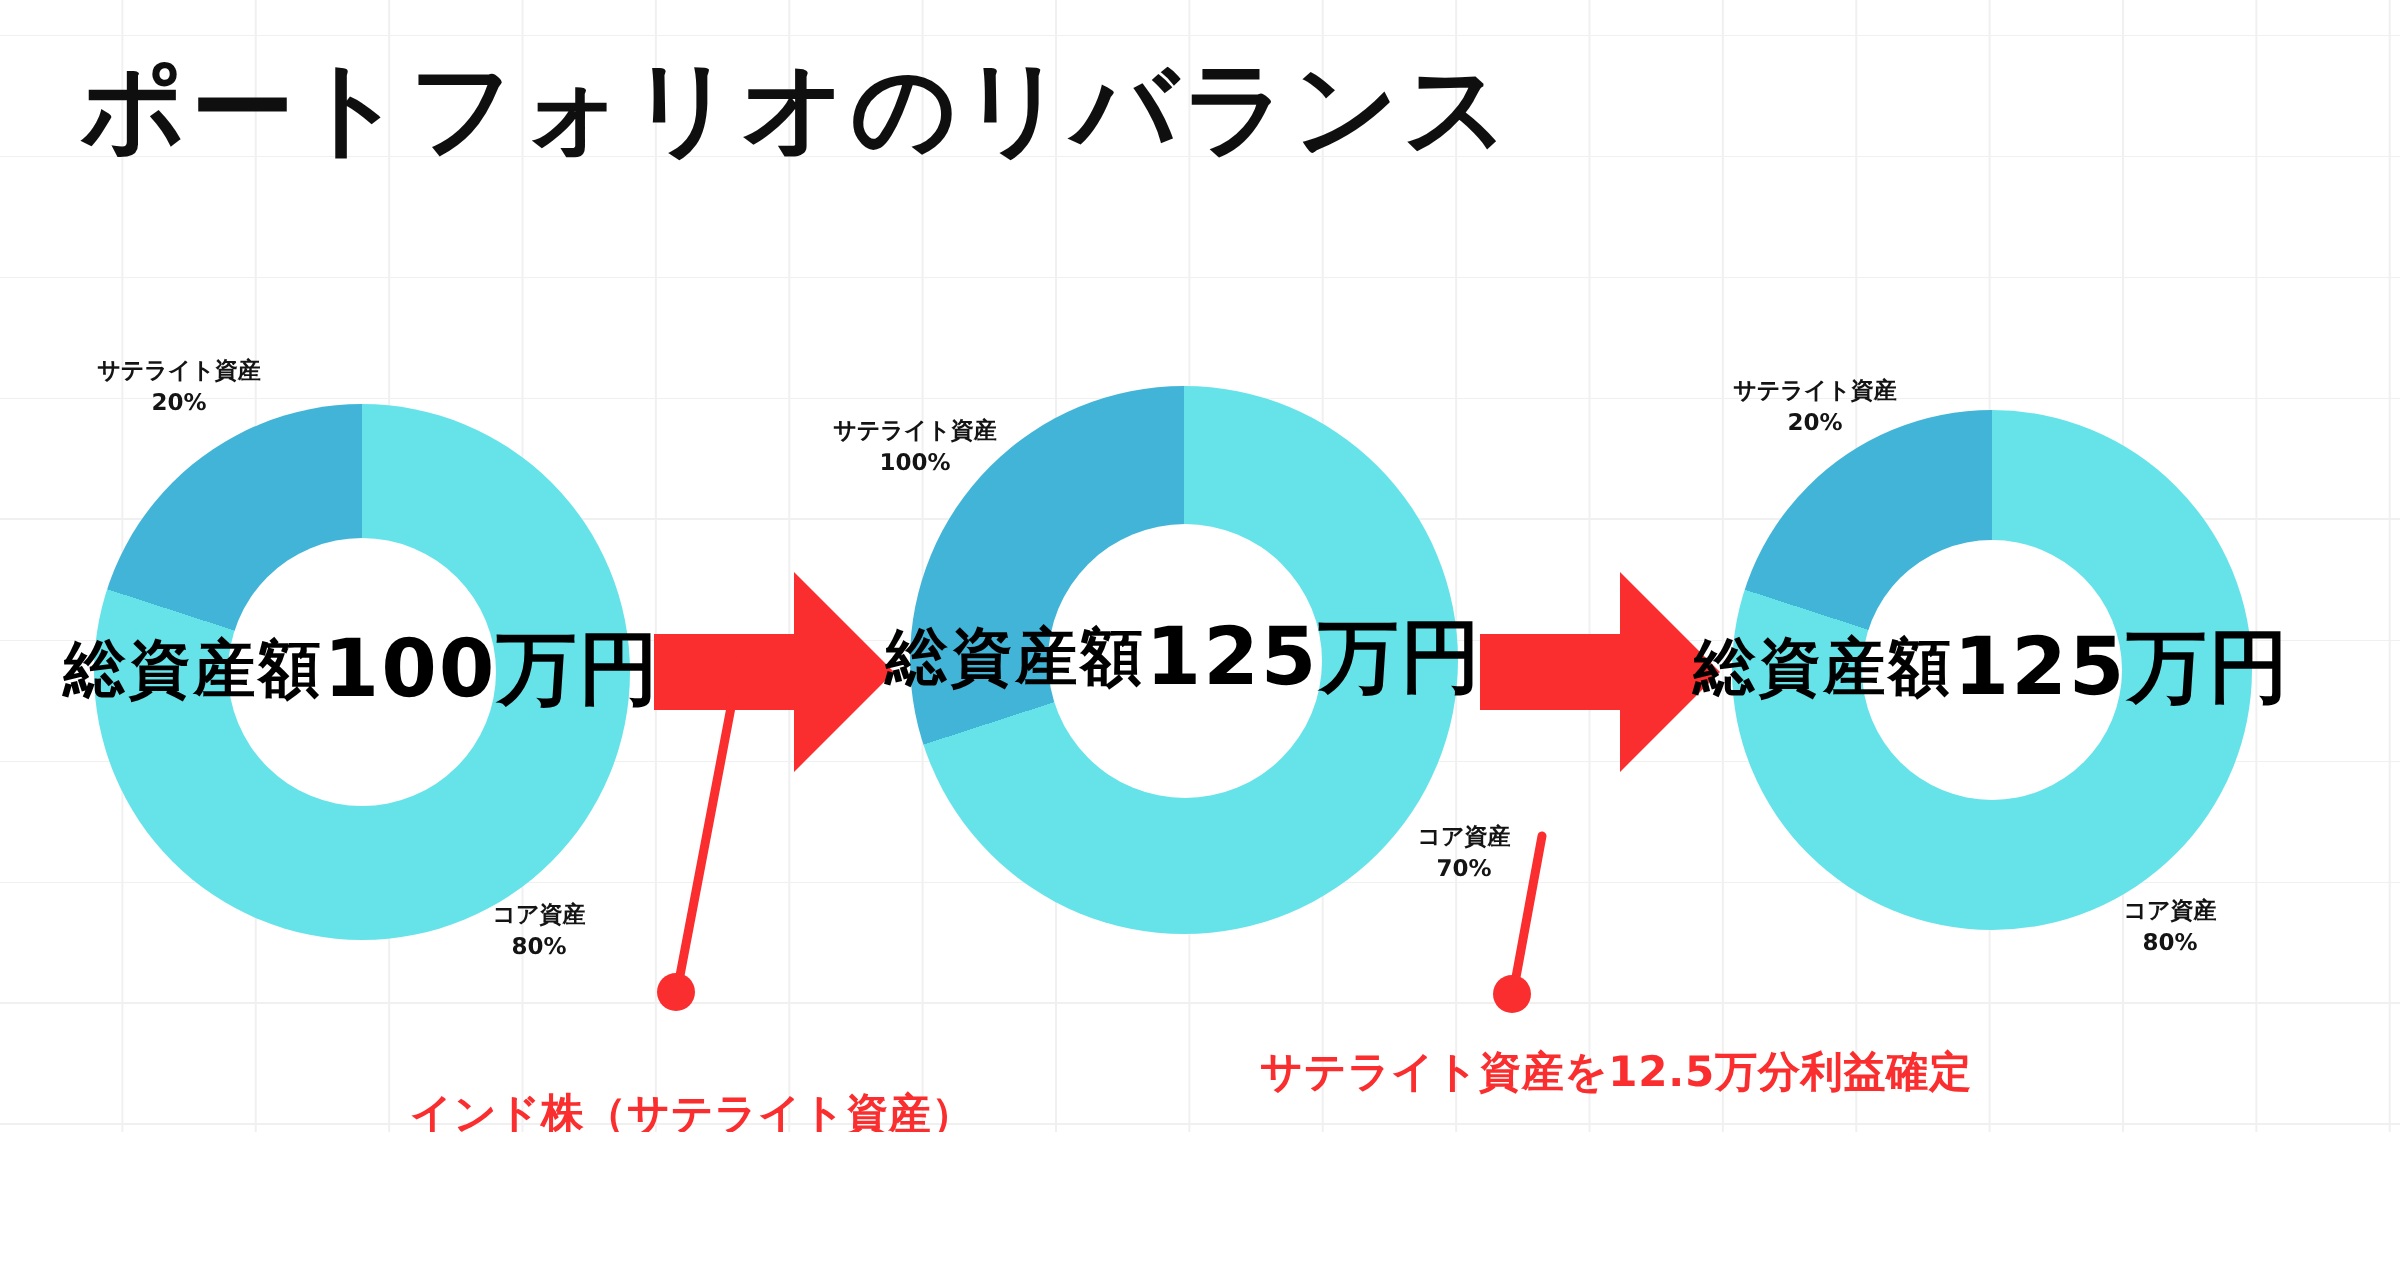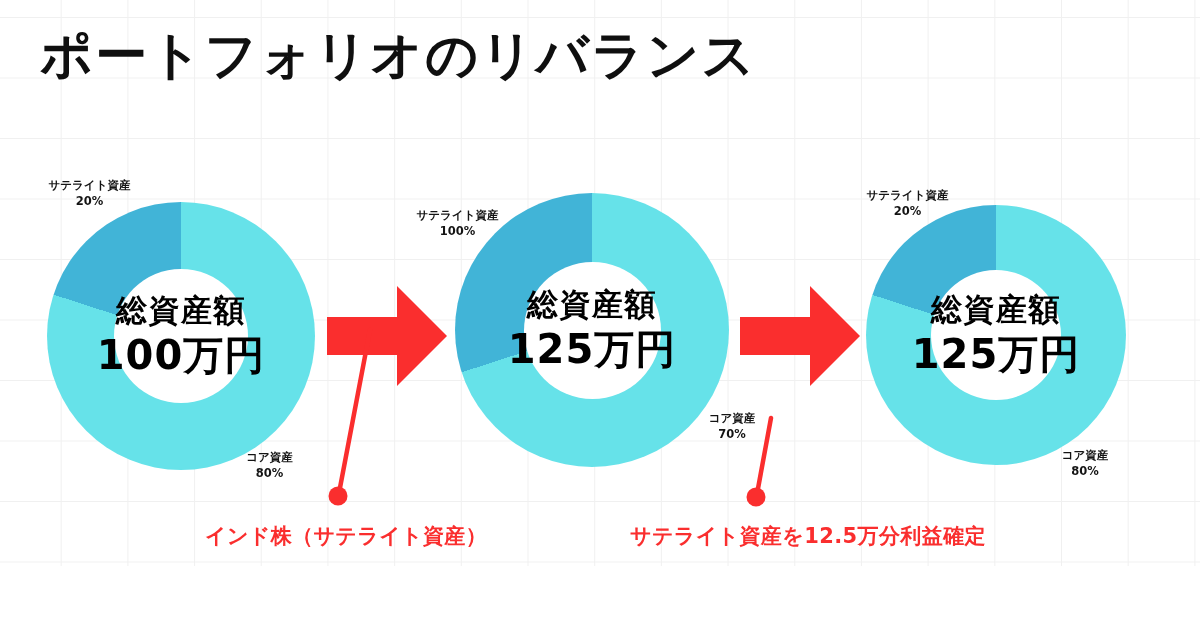--- a/index.html
+++ b/index.html
@@ -47,21 +47,21 @@
     position: absolute;
     left: 0;
     top: 0;
     border-radius: 50%;
   }
   .donut-hole {
     position: absolute;
     border-radius: 50%;
     background: #ffffff;
     display: flex;
-    flex-direction: column;
+    flex-direction: row;
     align-items: center;
     justify-content: center;
   }
   .center-label {
     font-size: 31px;
     font-weight: 700;
     color: #000000;
     letter-spacing: 1.5px;
     line-height: 1.28;
     white-space: nowrap;
@@ -166,21 +166,21 @@
   <div class="slice-label" style="left:1050px; top:448px; width:70px;">
     <span>コア資産</span><br>
     <span>80%</span>
   </div>
 
   <svg class="connector" style="left:320px; top:330px;" width="80" height="180" viewBox="0 0 80 180">
     <line x1="50" y1="0" x2="19" y2="163" stroke="#FA2E2E" stroke-width="4.5" stroke-linecap="round"></line>
     <circle cx="18" cy="166" r="9.5" fill="#FA2E2E"></circle>
   </svg>
 
-  <div class="annotation" style="left:205px; top:521px;">
+  <div class="annotation" style="left:205px; top:542px;">
     <div>インド株（サテライト資産）</div>
   </div>
 
   <svg class="connector" style="left:735px; top:418px;" width="70" height="100" viewBox="0 0 70 100">
     <line x1="36" y1="0" x2="22" y2="76" stroke="#FA2E2E" stroke-width="4.5" stroke-linecap="round"></line>
     <circle cx="21" cy="79" r="9.5" fill="#FA2E2E"></circle>
   </svg>
 
   <div class="annotation" style="left:630px; top:521px;">
     <div>サテライト資産を12.5万分利益確定</div>

